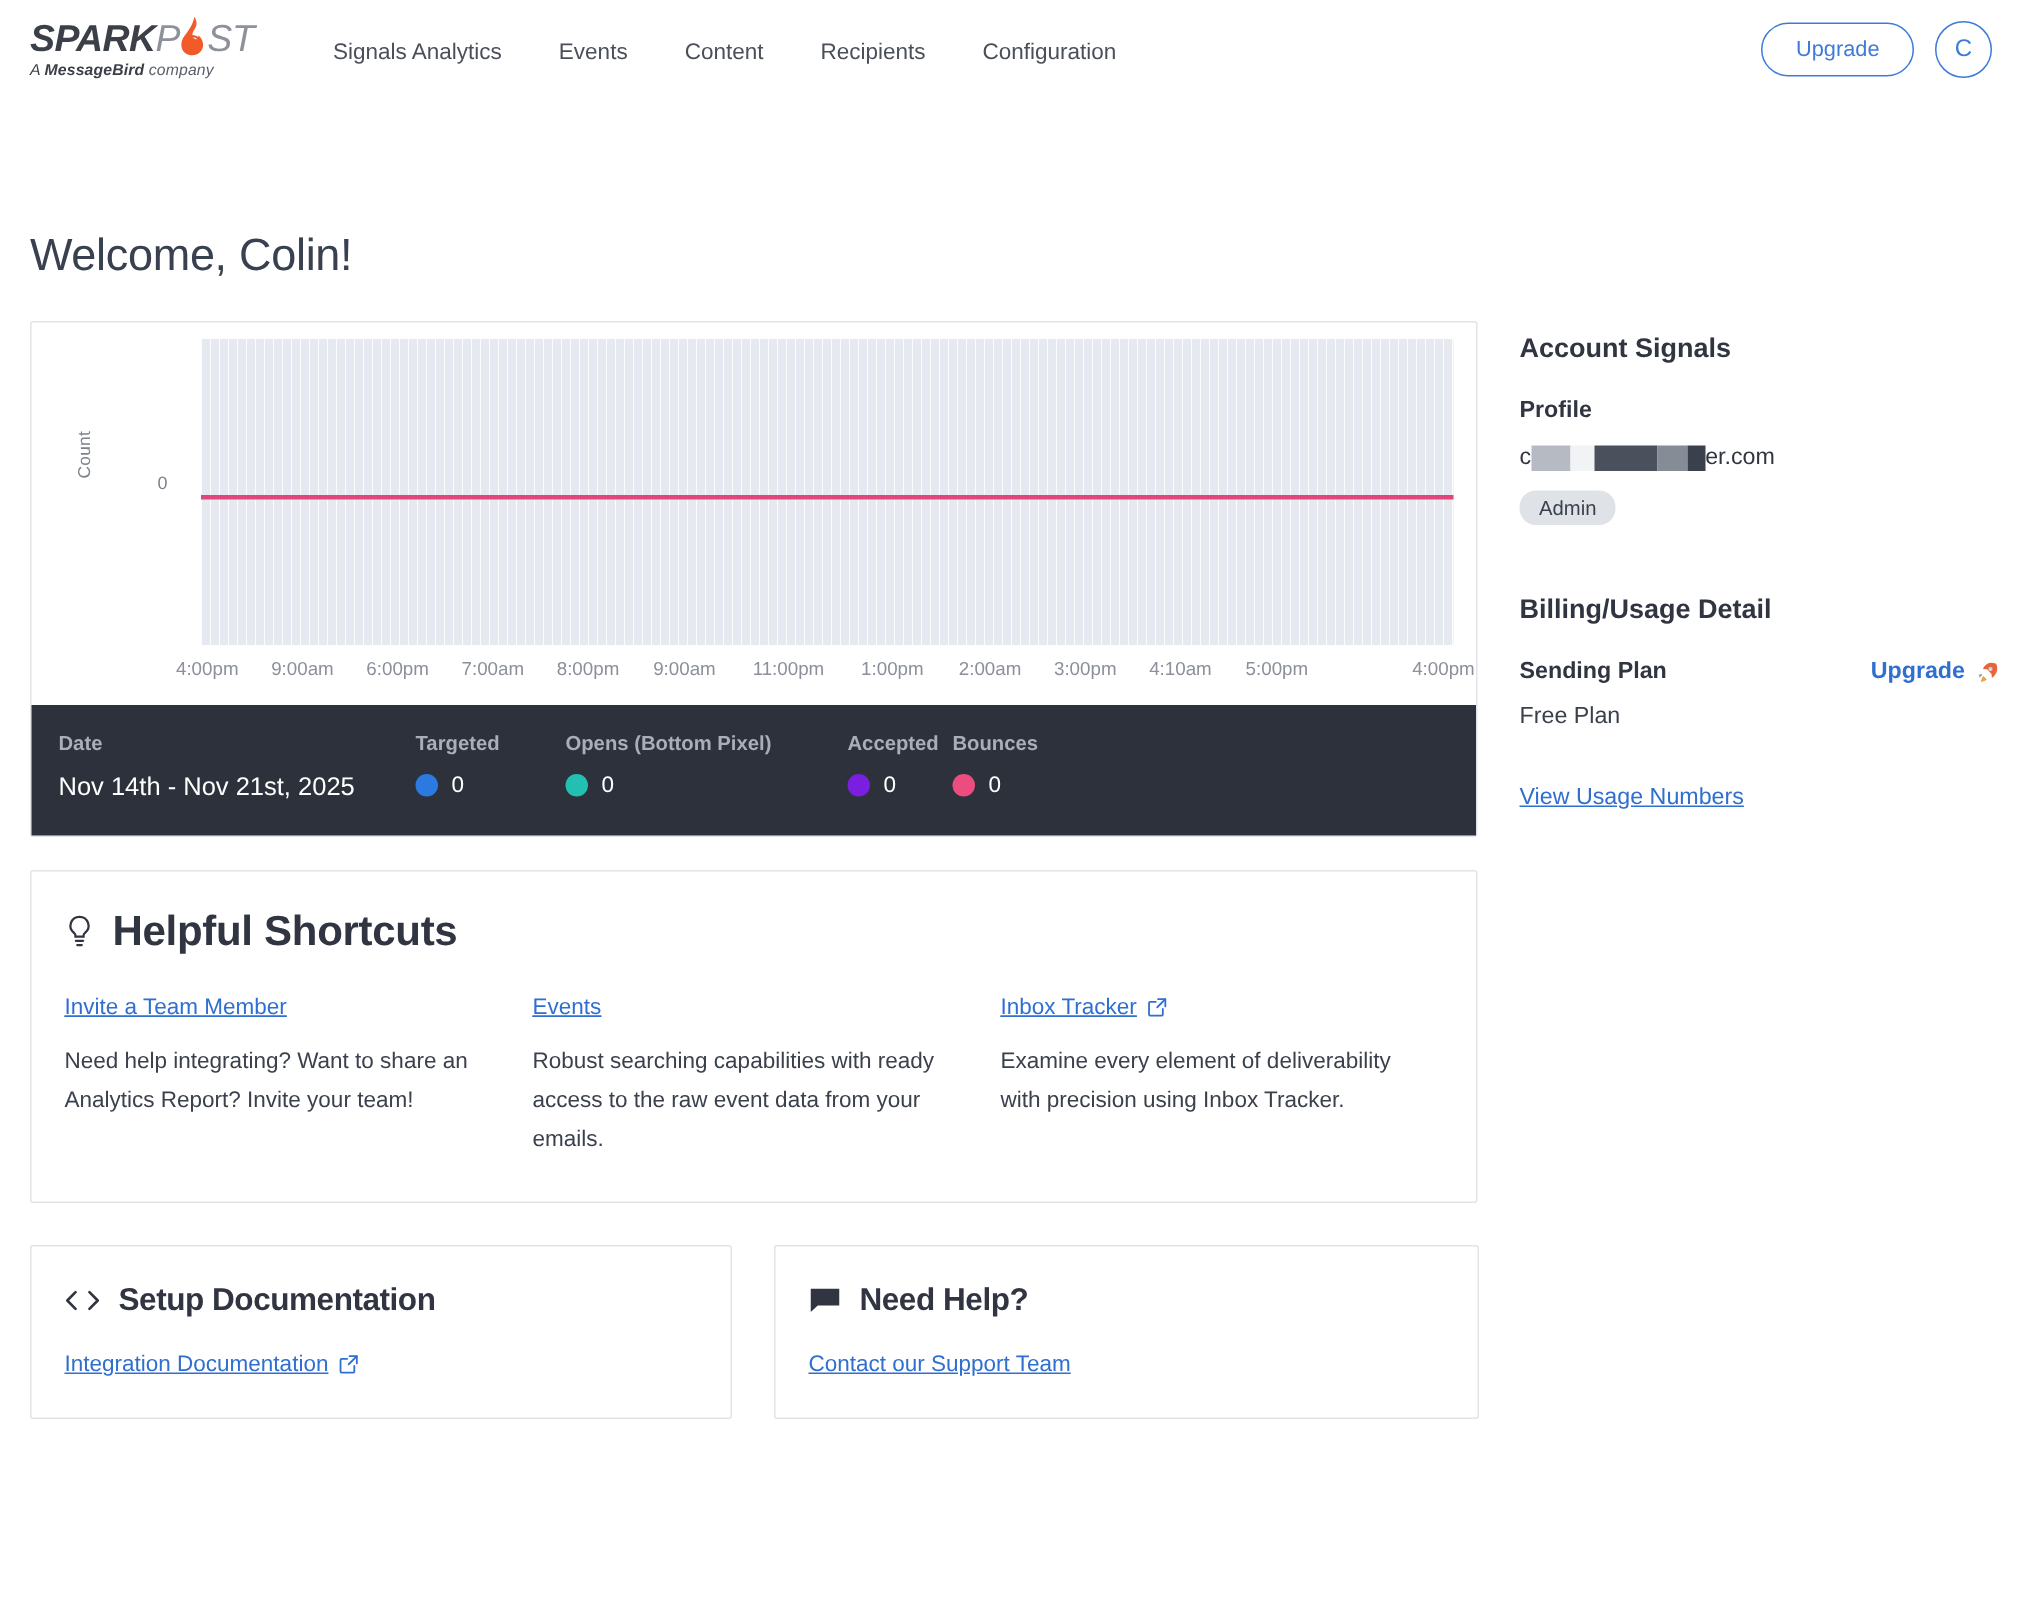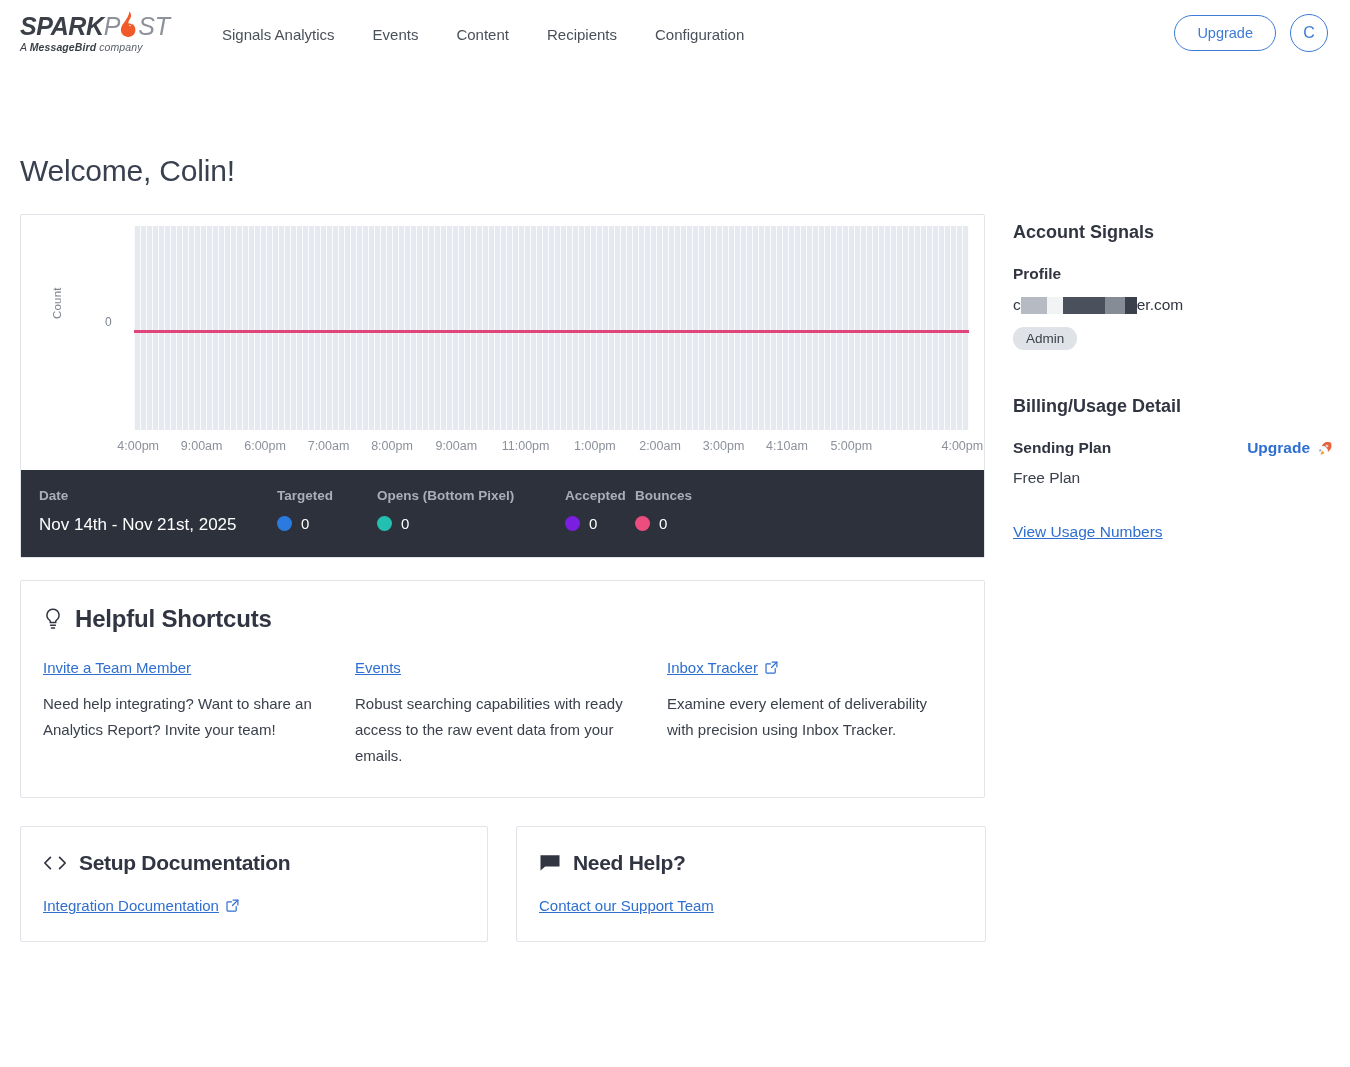--- a/index.html
+++ b/index.html
@@ -238,21 +238,21 @@
     white-space: nowrap;
   }
   .m-val-row { display: flex; align-items: center; gap: 9px; }
   .dot { width: 15px; height: 15px; border-radius: 50%; display: block; }
   .m-num { color: #ffffff; font-size: 15px; }
 
   
   .shortcuts { margin-top: 22px; padding: 24px 22px 28px 22px; }
   .sec-title-row { display: flex; align-items: center; gap: 12px; margin-bottom: 26px; }
   .sec-title {
-    font-size: 24px;
+    font-size: 28px;
     font-weight: 700;
     color: #313541;
     letter-spacing: -0.2px;
   }
   .shortcut-grid { display: flex; }
   .sc-col { width: 312px; flex: none; padding-right: 22px; }
   .sc-link {
     color: #2f6fd0;
     font-size: 15px;
     text-decoration: underline;

